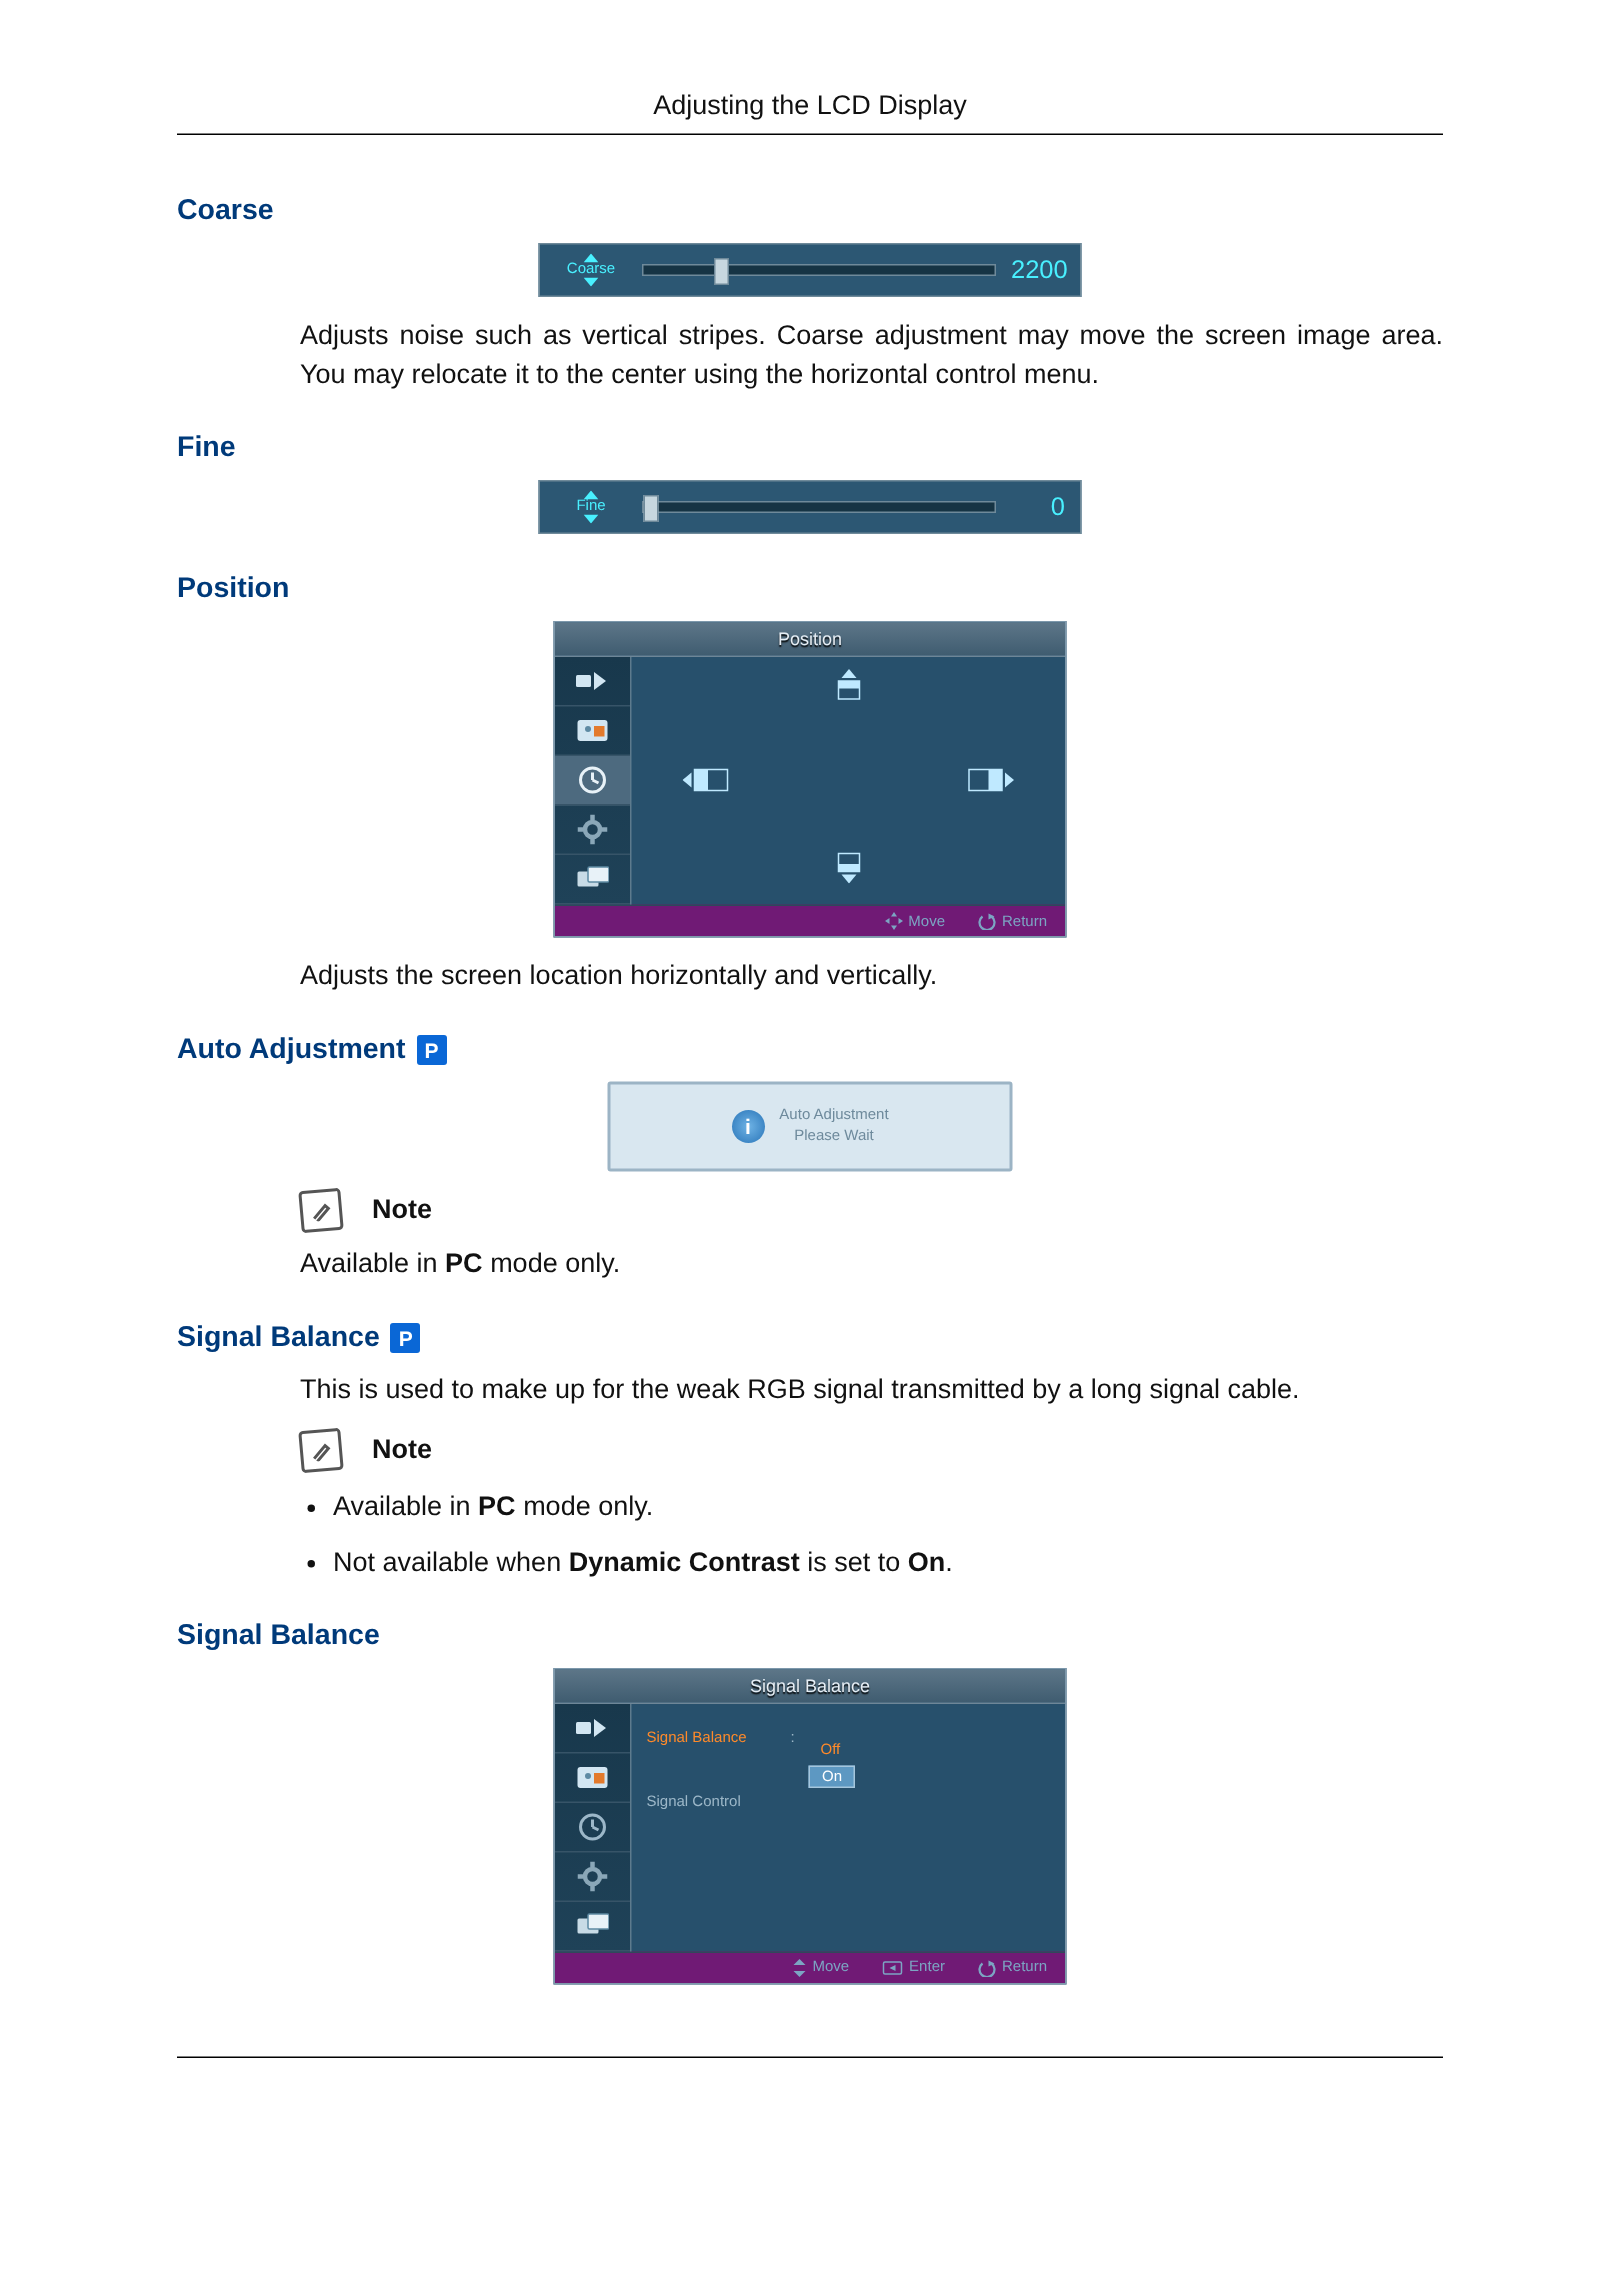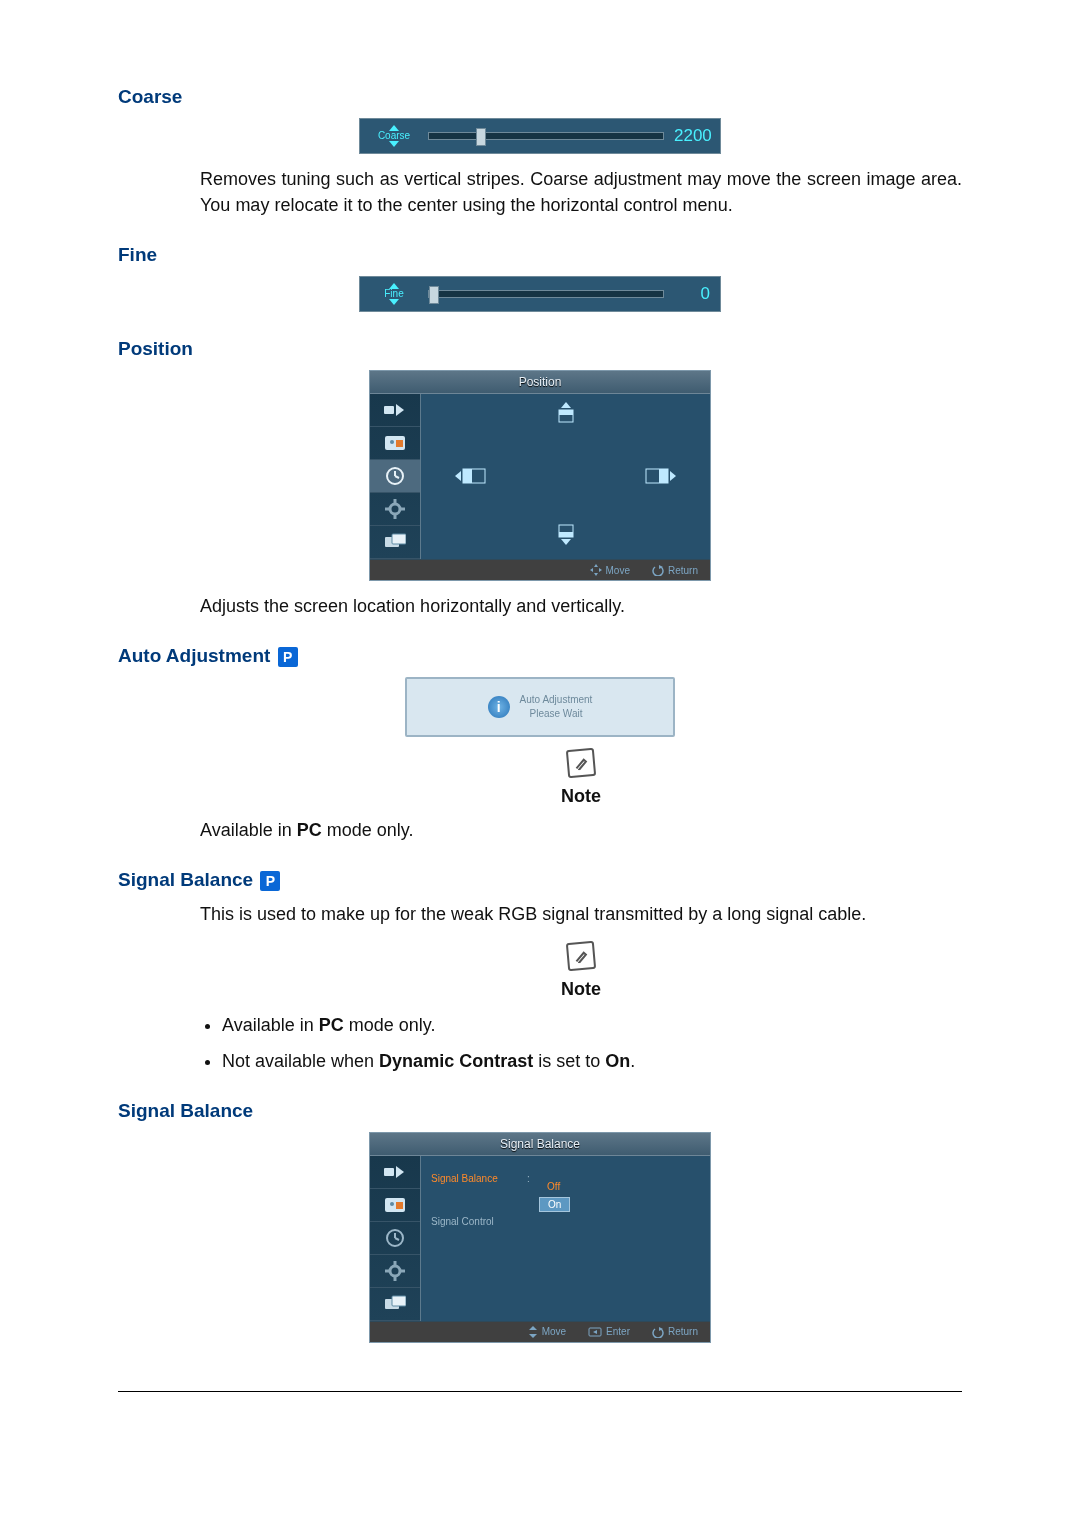--- a/index.html
+++ b/index.html
@@ -172,21 +172,21 @@
     background:#5d98c2;
     color:#fff;
     border:1px solid #a5c6dd;
   }
   .sb-rows .opt.unsel {
     color:#ff8a2a;
     margin-top:16px;
   }
 
   .osd-hints {
-    background:#404040;
+    background:#701a75;
     border-top:1px solid #2e495a;
     color:#7ca5c3;
     font-size:10px;
     display:flex;
     justify-content:flex-end;
     gap:22px;
     padding:4px 12px;
   }
   .osd-hints .hint { display:flex; align-items:center; gap:4px; }
 
@@ -203,21 +203,21 @@
     border-radius:2px;
   }
   .osd-dialog .dtext { font-size:10px; color:#6e8a9c; text-align:center; line-height:1.4; }
   .info-icon {
     width:22px; height:22px; border-radius:50%;
     background:radial-gradient(#6fb3e5,#2874b8);
     display:flex; align-items:center; justify-content:center;
     color:#fff; font-weight:bold; font-size:14px;
   }
 
-  .note-row { display:flex; align-items:center; gap:6px; margin:4px 0;flex-direction:column; }
+  .note-row { display:flex; gap:20px; margin:4px 0; }
   .note-icon {
     width:24px; height:24px; border:2px solid #555; border-radius:3px;
     display:flex; align-items:center; justify-content:center;
     transform:rotate(-5deg);
   }
   .note-label { font-weight:bold; }
 
   ul.bullets { margin:8px 0 10px 0; padding-left:22px; }
   ul.bullets li { margin:10px 0; }
 
@@ -225,41 +225,42 @@
     border-top:1px solid #000;
     margin-top:48px;
   }
   b { font-weight:bold; }
 </style>
 </head>
 <body>
 
 <div class="page">
 
+  <div class="page-title">Adjusting the LCD Display</div>
 
   <h3 class="section">Coarse</h3>
   <div class="fig-center">
     <div class="osd-slider">
       <div class="lab">
         <svg width="10" height="6" viewBox="0 0 10 6">
             <polygon points="5,0 10,6 0,6" fill="#49f0ff"></polygon>
           </svg>
         <span>Coarse</span>
         <svg width="10" height="6" viewBox="0 0 10 6">
             <polygon points="0,0 10,0 5,6" fill="#49f0ff"></polygon>
           </svg>
       </div>
       <div class="track">
         <div class="thumb" style="left:20%;"></div>
       </div>
       <div class="val">2200</div>
     </div>
   </div>
   <div class="body-indent">
-    <p>Removes tuning such as vertical stripes. Coarse adjustment may move the screen image area. You may relocate it to the center using the horizontal control menu.</p>
+    <p>Adjusts noise such as vertical stripes. Coarse adjustment may move the screen image area. You may relocate it to the center using the horizontal control menu.</p>
   </div>
 
   <h3 class="section">Fine</h3>
   <div class="fig-center">
     <div class="osd-slider">
       <div class="lab">
         <svg width="10" height="6" viewBox="0 0 10 6">
             <polygon points="5,0 10,6 0,6" fill="#49f0ff"></polygon>
           </svg>
         <span>Fine</span>

